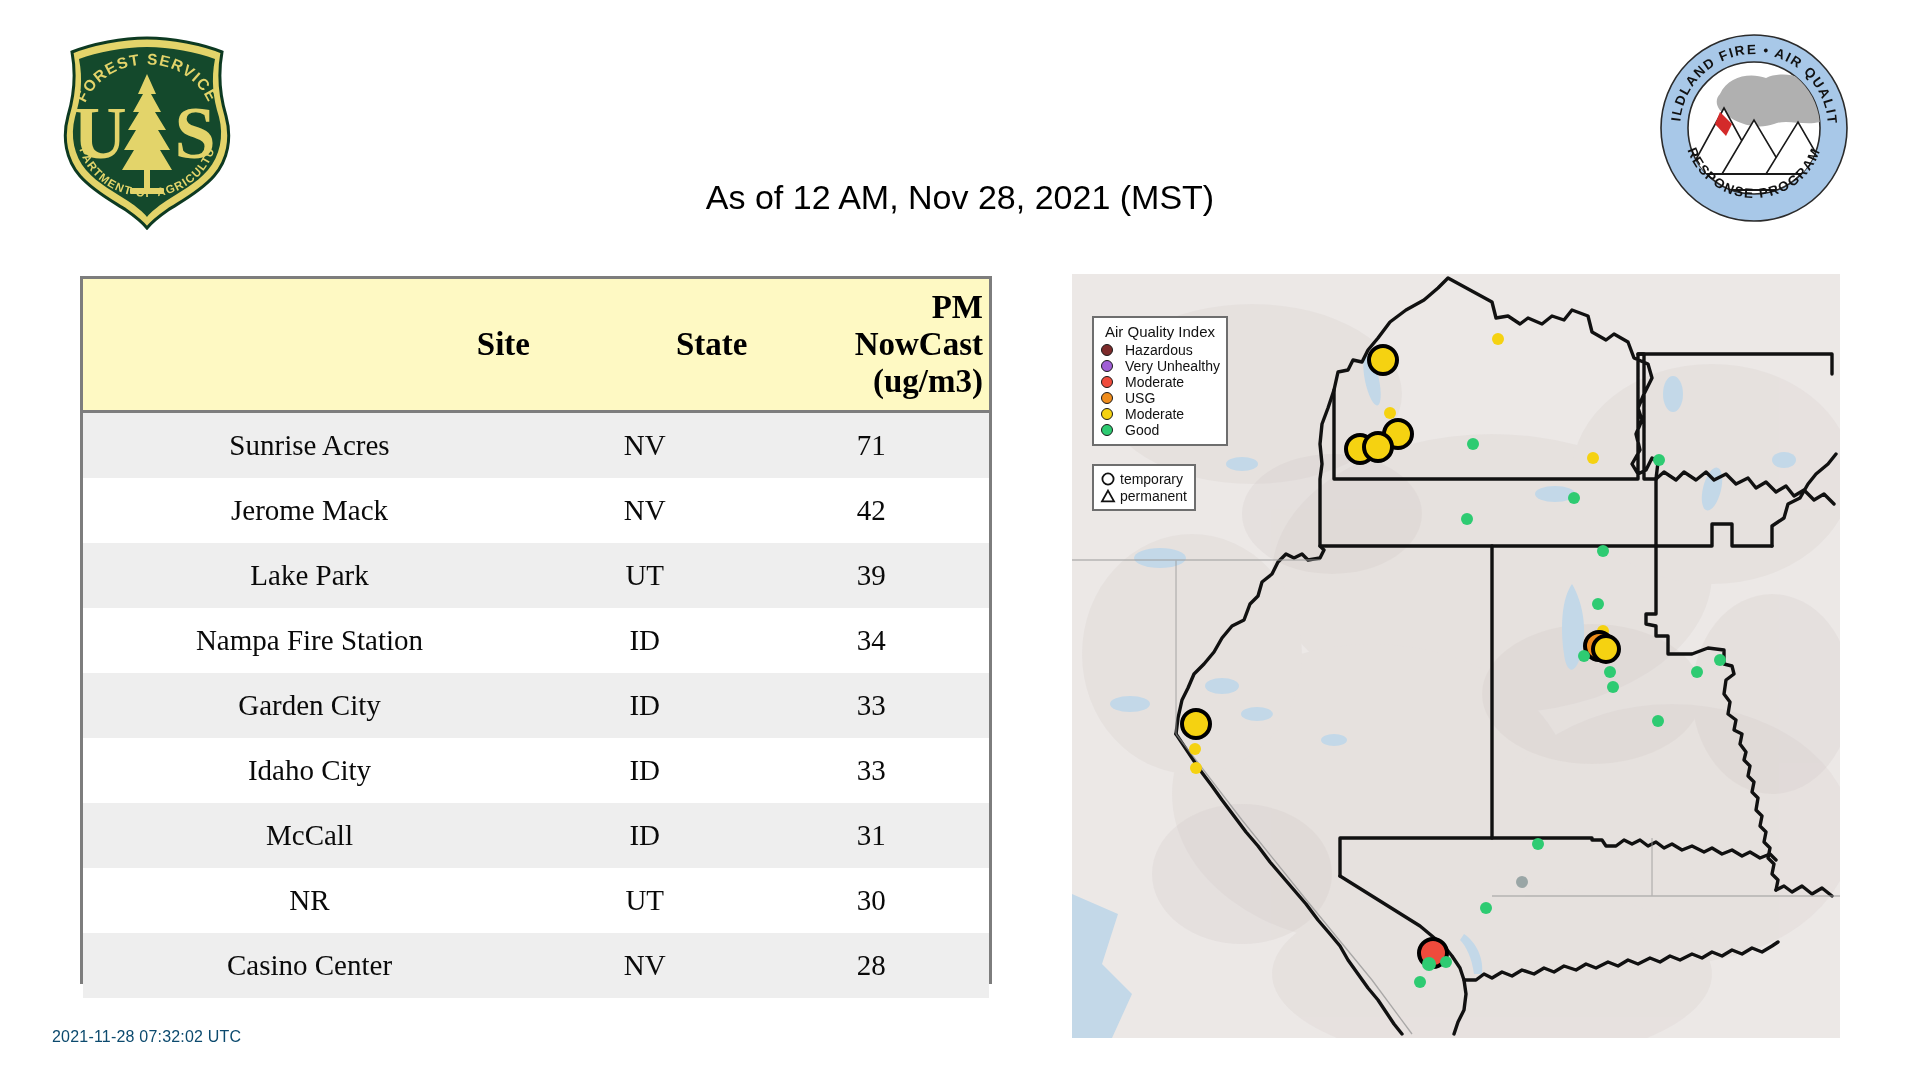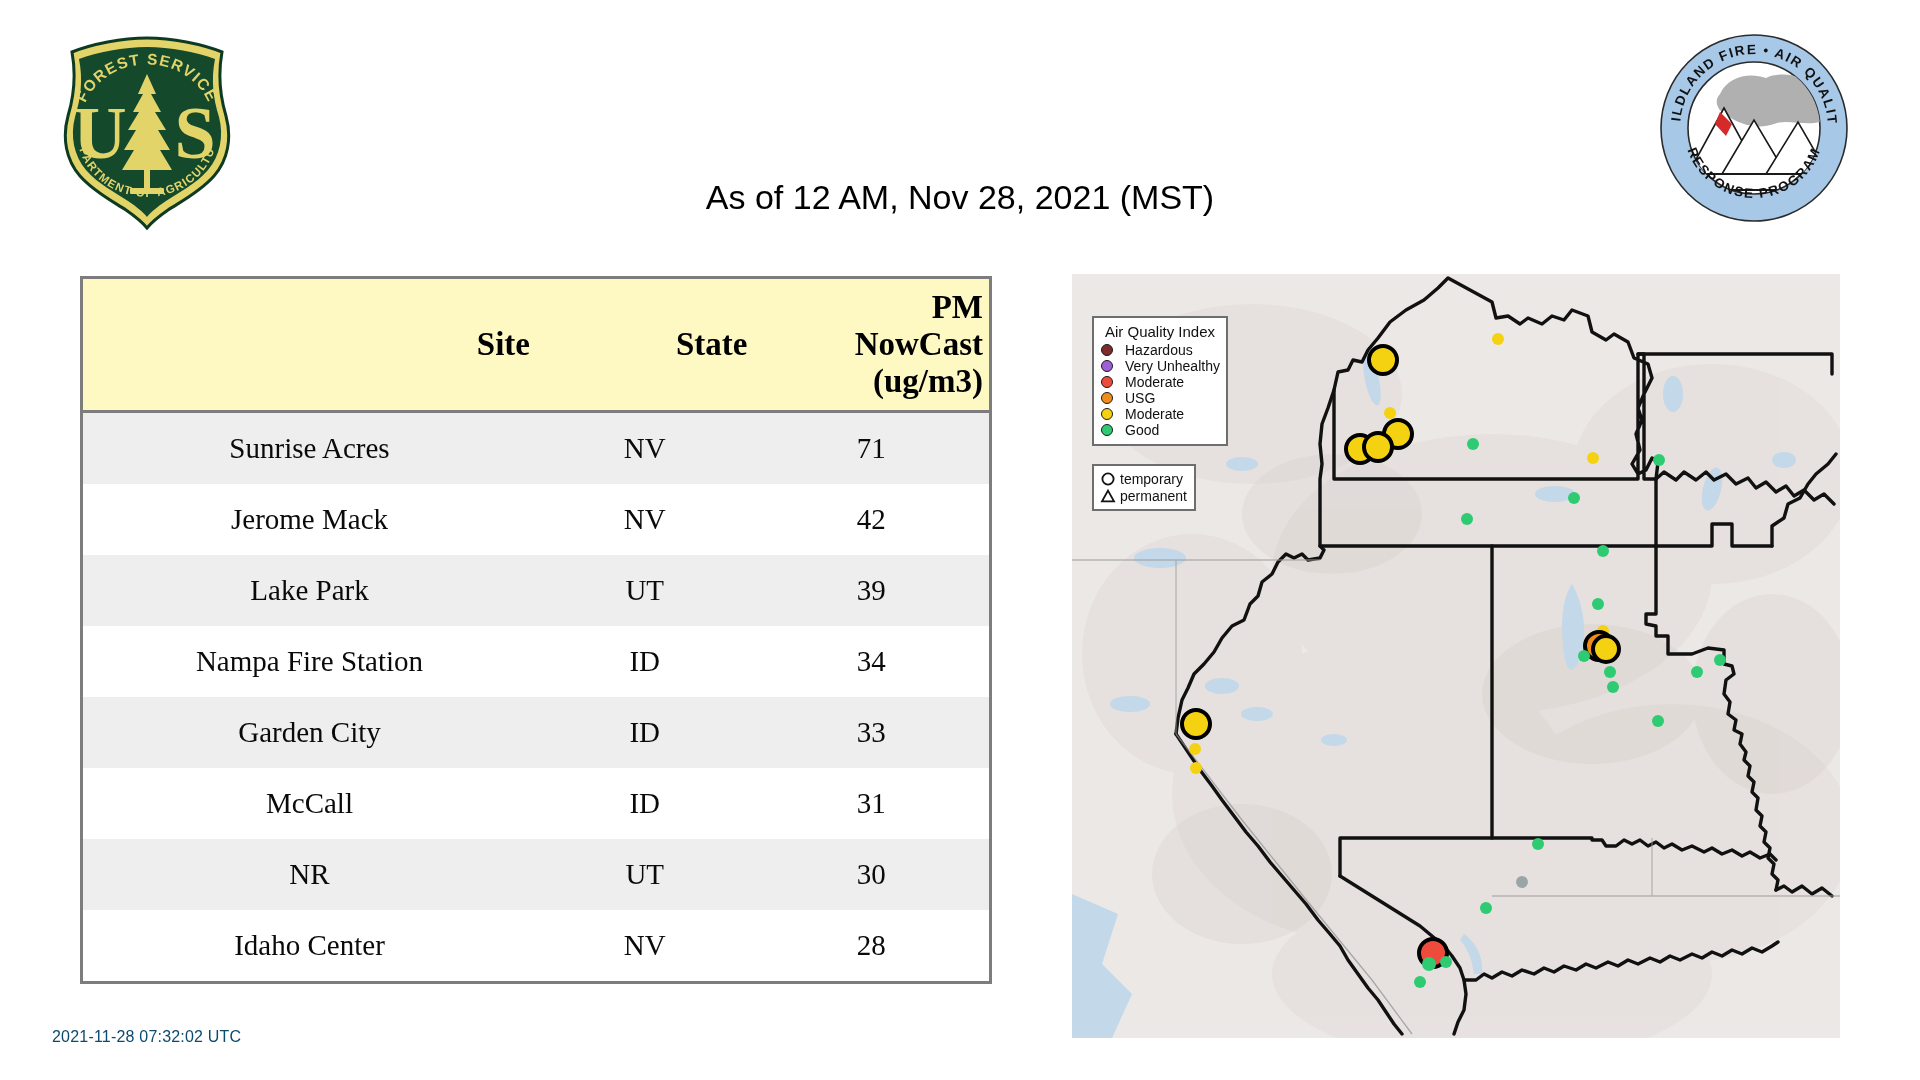--- a/index.html
+++ b/index.html
@@ -280,31 +280,36 @@
             <td>Nampa Fire Station</td>
             <td>ID</td>
             <td>34</td>
           </tr>
           <tr>
             <td>Garden City</td>
             <td>ID</td>
             <td>33</td>
           </tr>
           <tr>
+            <td>Idaho City</td>
+            <td>ID</td>
+            <td>33</td>
+          </tr>
+          <tr>
             <td>McCall</td>
             <td>ID</td>
             <td>31</td>
           </tr>
           <tr>
             <td>NR</td>
             <td>UT</td>
             <td>30</td>
           </tr>
           <tr>
-            <td>Idaho Center</td>
+            <td>Casino Center</td>
             <td>NV</td>
             <td>28</td>
           </tr>
         </tbody>
     </table>
   </div>
 
   <div id="footer-timestamp">2021-11-28 07:32:02 UTC</div>
 
   <div id="map-panel">

